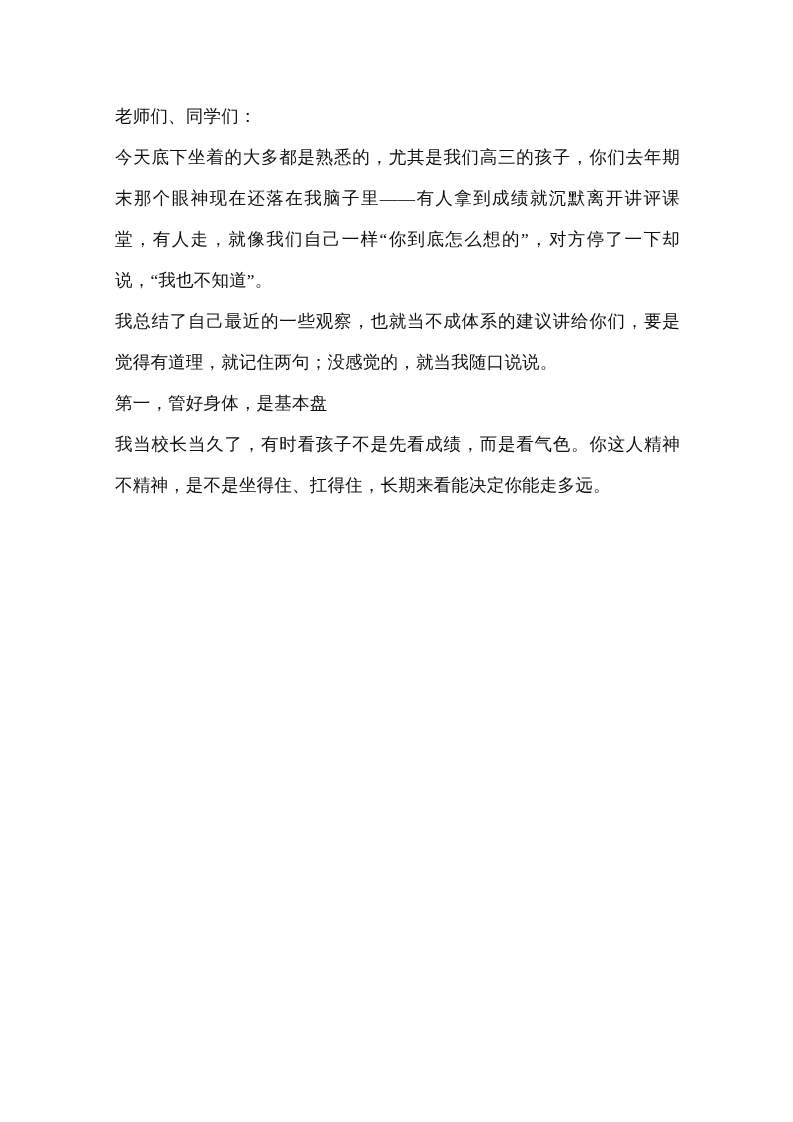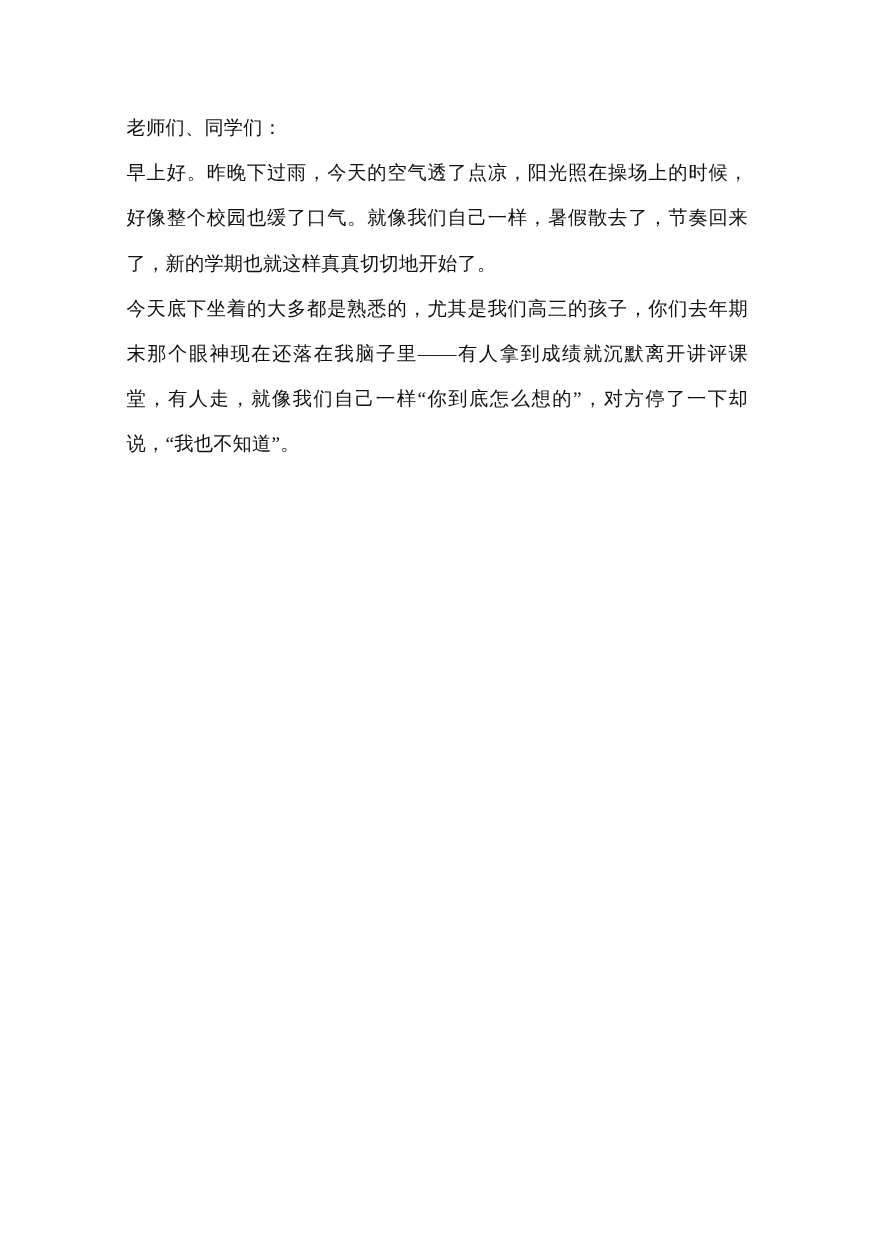--- a/index.html
+++ b/index.html
@@ -41,16 +41,18 @@
     text-align: left;
     font-family: Liberation Serif, serif;
   }
 </style>
 </head>
 <body>
 
 <div class="page">
   <div class="content">
     <p class="para tight">老师们、同学们：</p>
-    <p class="para">早上好。昨晚下过雨，今天的空气透了点凉，阳光照在操场上的时候，好像整个校园也缓了口气。就像我们自己一样，暑假散去了，节奏回来了，新的学期也就这样真真切切地开始了。</p>
     <p class="para">今天底下坐着的大多都是熟悉的，尤其是我们高三的孩子，你们去年期末那个眼神现在还落在我脑子里——有人拿到成绩就沉默离开讲评课堂，有人走，就像我们自己一样“你到底怎么想的”，对方停了一下却说，“我也不知道”。</p>
+    <p class="para">我总结了自己最近的一些观察，也就当不成体系的建议讲给你们，要是觉得有道理，就记住两句；没感觉的，就当我随口说说。</p>
+    <p class="para tight">第一，管好身体，是基本盘</p>
+    <p class="para">我当校长当久了，有时看孩子不是先看成绩，而是看气色。你这人精神不精神，是不是坐得住、扛得住，长期来看能决定你能走多远。</p>
   </div>
 </div>
 
 </body></html>

